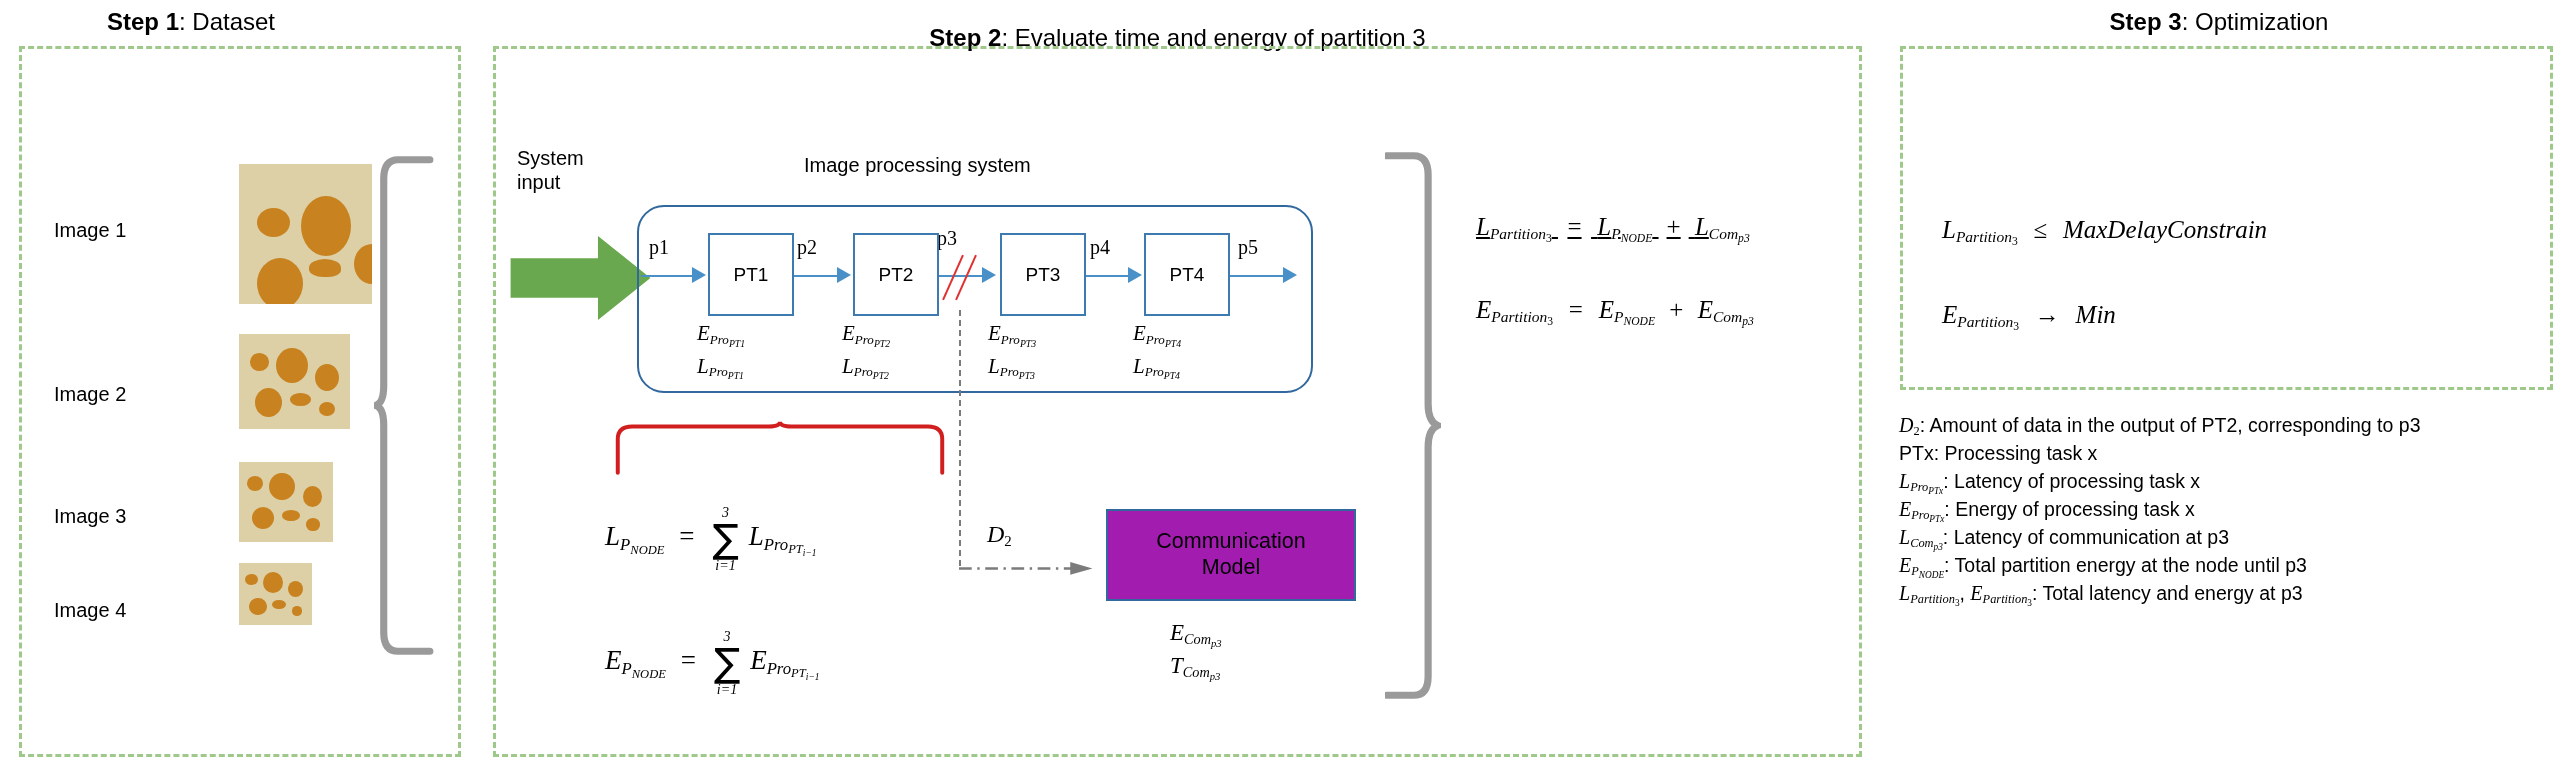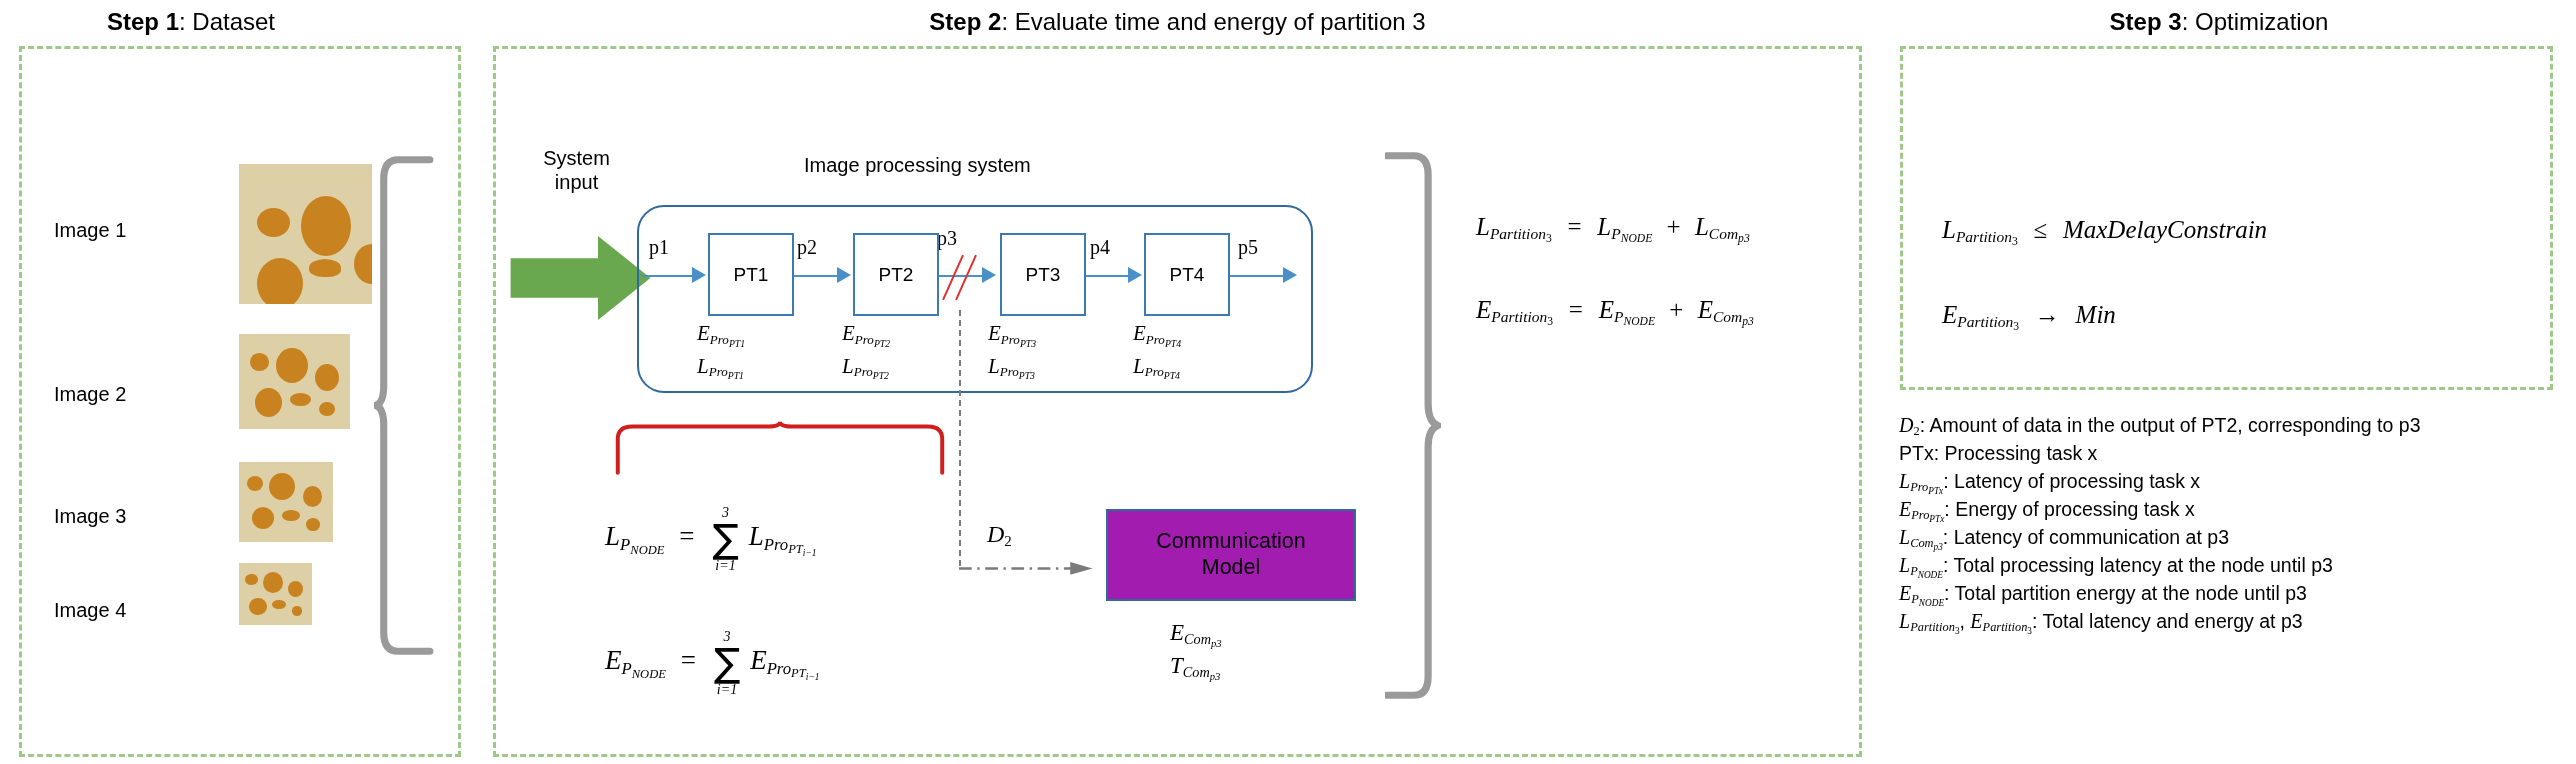--- a/index.html
+++ b/index.html
@@ -19,21 +19,21 @@
   .img-label{font-size:20px;white-space:nowrap;}
   .thumb{position:absolute;background:#ddd0a6;overflow:hidden;}
   .blob{position:absolute;background:#c8821f;border-radius:50%;}
 
   
   .brace svg{display:block;}
 
   
   .garrow{position:absolute;}
 
-  .sysinput{font-size:20px;line-height:1.18;text-align:center;white-space:nowrap;}
+  .sysinput{font-size:20px;line-height:1.18;text-align:left;white-space:nowrap;}
 
   
   .ipsbox{position:absolute;border:2.4px solid #31689e;border-radius:27px;box-sizing:border-box;background:transparent;}
   .ips-title{font-size:20px;white-space:nowrap;}
 
   
   .pt{position:absolute;border:2.4px solid #3d7ab0;box-sizing:border-box;background:#fff;
       display:flex;align-items:center;justify-content:center;font-size:19px;}
 
   .plabel{position:absolute;font-size:20px;font-family:"Liberation Serif",serif;}
@@ -78,21 +78,21 @@
   .legend .math{font-size:20px;}
   .redslashglyph{color:#d23a3a;font-family:"Liberation Serif",serif;font-style:italic;}
 </style>
 </head>
 <body>
 
 <div class="abs step-title" style="left:0;top:8px;width:382px;">
   <b>Step 1</b><span>: </span><span>Dataset</span>
 </div>
 
-<div class="abs step-title" style="left:493px;top:8px;width:1369px;">
+<div class="abs step-title" style="left:493px;top:24px;width:1369px;">
   <b>Step 2</b><span>: </span><span>Evaluate time and energy of partition 3</span>
 </div>
 
 <div class="abs step-title" style="left:1862px;top:8px;width:714px;">
   <b>Step 3</b><span>: </span><span>Optimization</span>
 </div>
 
 <div class="panel" style="left:19px;top:46px;width:442px;height:711px;"></div>
 <div class="panel" style="left:493px;top:46px;width:1369px;height:711px;"></div>
 <div class="panel" style="left:1900px;top:46px;width:653px;height:344px;"></div>
@@ -265,21 +265,21 @@
   <div><span>E</span><sub><span>Com</span><sub><span>p3</span></sub></sub></div>
   <div><span>T</span><sub><span>Com</span><sub><span>p3</span></sub></sub></div>
 </div>
 
 <div class="abs brace" style="left:1385px;top:151px;">
   <svg width="56" height="549" viewBox="0 0 70 690">
     <path d="M 2 6 L 36 6 Q 54 6 54 30 L 54 318 Q 54 340 66 345 Q 54 350 54 372 L 54 660 Q 54 684 36 684 L 2 684" fill="none" stroke="#9a9a9a" stroke-width="9" stroke-linecap="round"></path>
   </svg>
 </div>
 
-<div class="abs math" style="left:1476px;top:213px;font-size:25px;">
+<div class="abs math" style="left:1476px;top:213px;font-size:25px;text-decoration:underline;">
   <span><span>L</span><sub><span>Partition</span><sub style="font-style:normal;">3</sub></sub></span>
   <span class="up" style="margin:0 9.5px;">=</span>
   <span><span>L</span><sub><span>P</span><sub class="sc">NODE</sub></sub></span>
   <span class="up" style="margin:0 8px;">+</span>
   <span><span>L</span><sub><span>Com</span><sub>p3</sub></sub></span>
 </div>
 
 <div class="abs math" style="left:1476px;top:296px;font-size:25px;">
   <span><span>E</span><sub><span>Partition</span><sub style="font-style:normal;">3</sub></sub></span>
   <span class="up" style="margin:0 9.5px;">=</span>
@@ -317,23 +317,20 @@
 
   <div class="row">
     <span class="math"><span>E</span><sub><span>Pro</span><sub>PTx</sub></sub></span><span>: Energy of processing task x</span>
   </div>
 
   <div class="row">
     <span class="math"><span>L</span><sub><span>Com</span><sub>p3</sub></sub></span><span>: Latency of communication at p3</span>
   </div>
 
 
-  <div class="row">
-    <span class="math"><span>L</span><sub><span>P</span><sub class="sc">NODE</sub></sub></span><span>: Total processing latency at the node until p3</span>
-  </div>
 
   <div class="row">
     <span class="math"><span>E</span><sub><span>P</span><sub class="sc">NODE</sub></sub></span><span>: Total partition energy at the node until p3</span>
   </div>
 
   <div class="row">
     <span class="math"><span>L</span><sub><span>Partition</span><sub style="font-style:normal;">3</sub></sub></span><span>, </span><span class="math"><span>E</span><sub><span>Partition</span><sub style="font-style:normal;">3</sub></sub></span><span>: Total latency and energy at p3</span>
   </div>
 
 </div>

